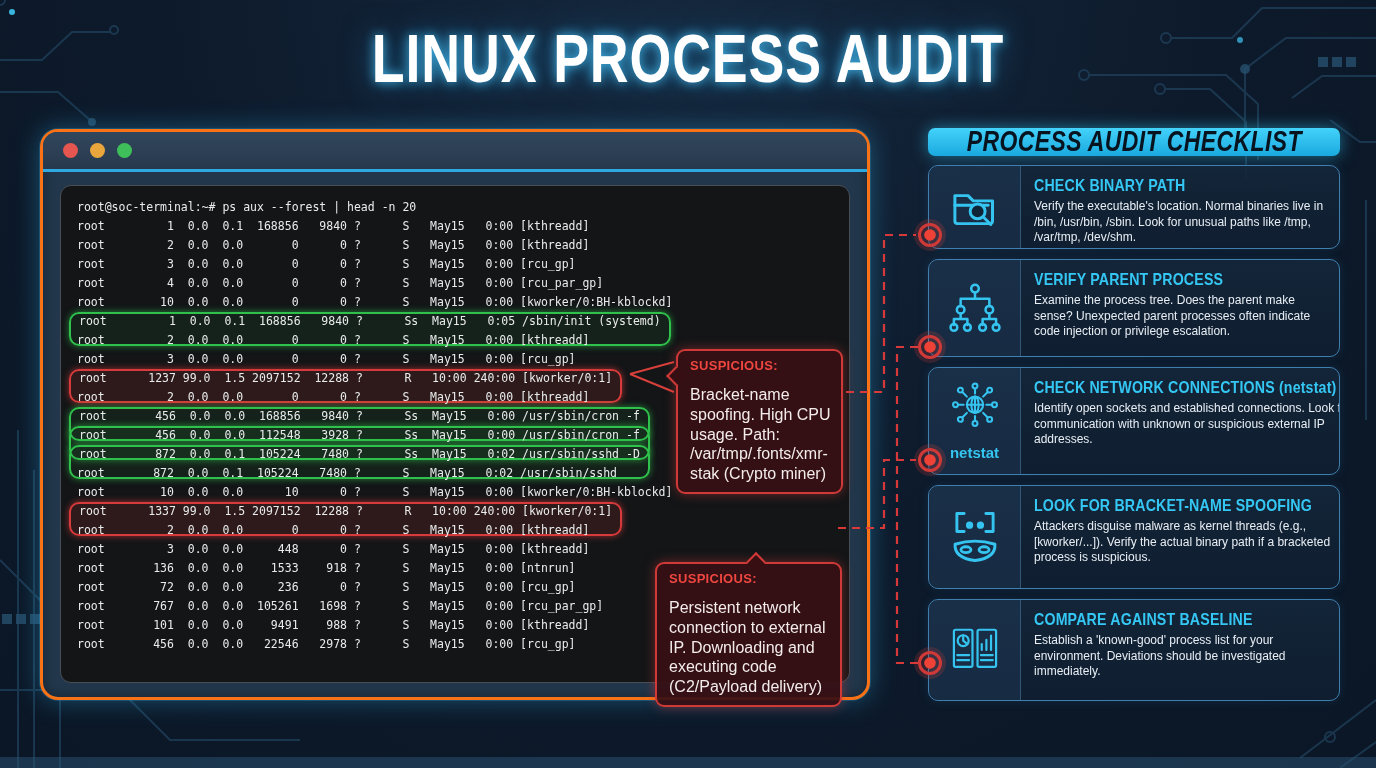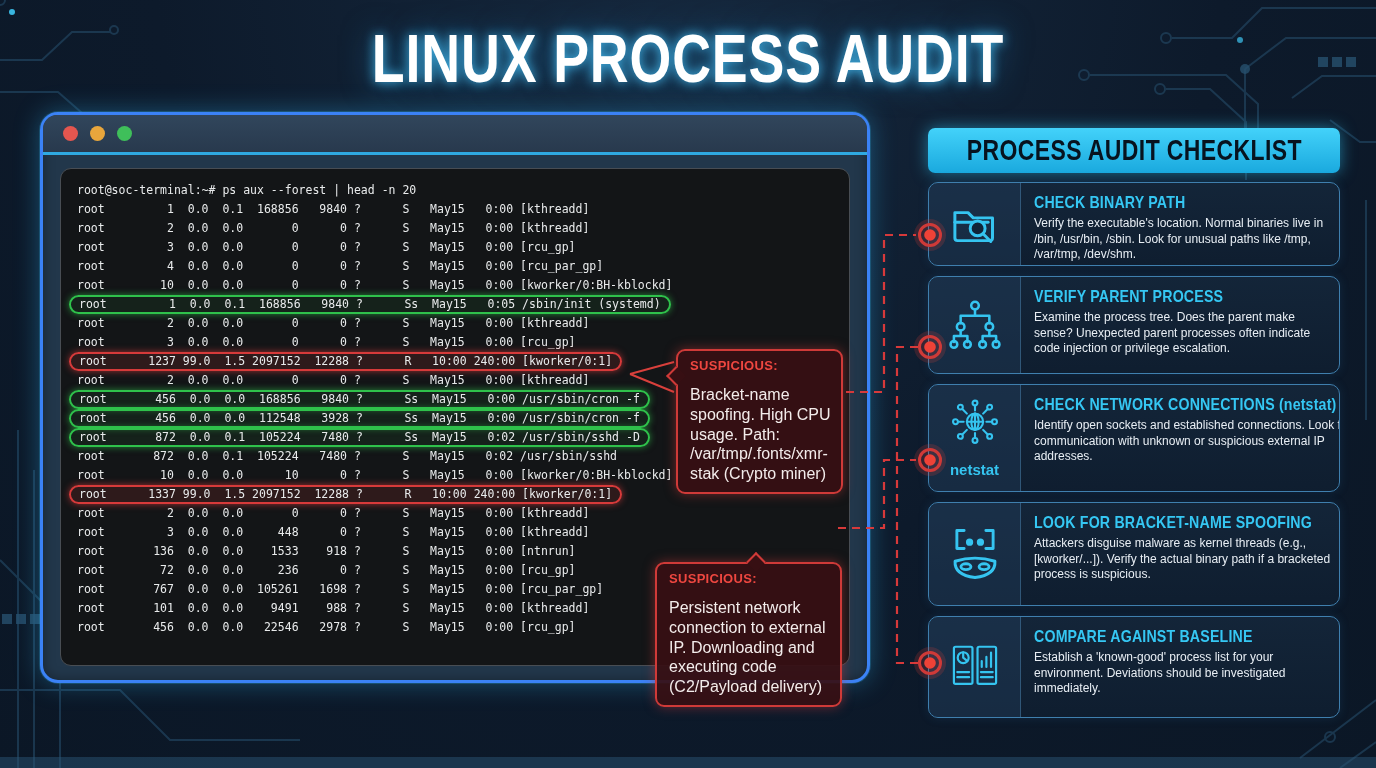--- a/index.html
+++ b/index.html
@@ -20,23 +20,23 @@
     text-align:center;
     font-size:64px; font-weight:bold; letter-spacing:1px;
     color:#ffffff;
     transform:scaleX(.84) scaleY(1.06);
     text-shadow:0 0 12px rgba(72,199,255,.95), 0 0 34px rgba(40,160,230,.55);
     white-space:nowrap;
   }
 
   
   .terminal-window {
-    position:absolute; left:40px; top:112px; width:830px; height:571px; z-index:2;
+    position:absolute; left:40px; top:129px; width:830px; height:571px; z-index:2;
     background:#22374b;
-    border:3px solid #3b82f6; border-radius:18px;
+    border:3px solid #f97316; border-radius:18px;
     box-shadow:0 0 0 1px rgba(47,169,225,.25), 0 0 26px rgba(47,169,225,.40), inset 0 0 12px rgba(0,0,0,.35);
   }
   .titlebar {
     height:40px; border-bottom:3px solid #2fa9e1;
     border-radius:14px 14px 0 0;
     background:linear-gradient(180deg,#31465c,#28394d);
     display:flex; align-items:center; padding-left:20px; gap:12px;
   }
   .tl-dot { width:15px; height:15px; border-radius:50%; display:inline-block; }
   .term-body { height:calc(100% - 40px); padding:13px 17px 14px 17px; }
@@ -44,21 +44,21 @@
     width:100%; height:100%;
     background:#131517;
     border:1px solid #484d53; border-radius:11px;
     padding:12px 16px;
     font-family:"DejaVu Sans Mono", monospace;
     font-size:11.5px; color:#e9ebec;
     overflow:hidden;
   }
   .trow { height:19px; line-height:19px; white-space:pre; }
   .hl {
-    display:inline-block; height:19px; line-height:15px;
+    display:inline-block; height:34px; line-height:15px;
     padding:0 8px; margin-left:-8px;
     border:2px solid; border-radius:10px;
     vertical-align:top; white-space:pre;
   }
   .hl.green { border-color:#2fc14b; background:rgba(47,193,75,.08); box-shadow:0 0 7px rgba(47,193,75,.65); }
   .hl.red   { border-color:#d63a3a; background:rgba(214,58,58,.14); box-shadow:0 0 7px rgba(214,58,58,.70); }
 
   
   .callout {
     position:absolute; z-index:5;
@@ -74,25 +74,26 @@
   .tail {
     position:absolute; width:14px; height:14px;
     background:rgba(55,15,19,1); transform:rotate(45deg);
   }
   #callout-1 .tail { left:-9px; top:18px; border-left:2px solid #cf3a38; border-bottom:2px solid #cf3a38; }
   #callout-2 .tail { top:-9px; left:92px; border-left:2px solid #cf3a38; border-top:2px solid #cf3a38; }
 
   
   .checklist { position:absolute; left:928px; top:128px; width:412px; z-index:3; }
   .cl-header {
-    height:45px; border-radius:7px;
+    height:28px; border-radius:7px;
     background:linear-gradient(180deg,#43d2fa,#1aa9de);
     display:flex; align-items:center; justify-content:center;
     box-shadow:0 0 16px rgba(46,193,240,.55);
     margin-bottom:9px;
+    font-style:italic;
   }
   .cl-header span {
     color:#07131f; font-size:28px; font-weight:bold; letter-spacing:.5px;
     transform:scaleX(.82) scaleY(1.05); white-space:nowrap;
   }
   .card {
     display:flex; margin-bottom:10px; overflow:hidden;
     background:linear-gradient(180deg,rgba(20,38,58,.92),rgba(15,30,48,.92));
     border:1px solid #3f7fae; border-radius:10px;
     box-shadow:0 0 10px rgba(30,90,140,.25);

